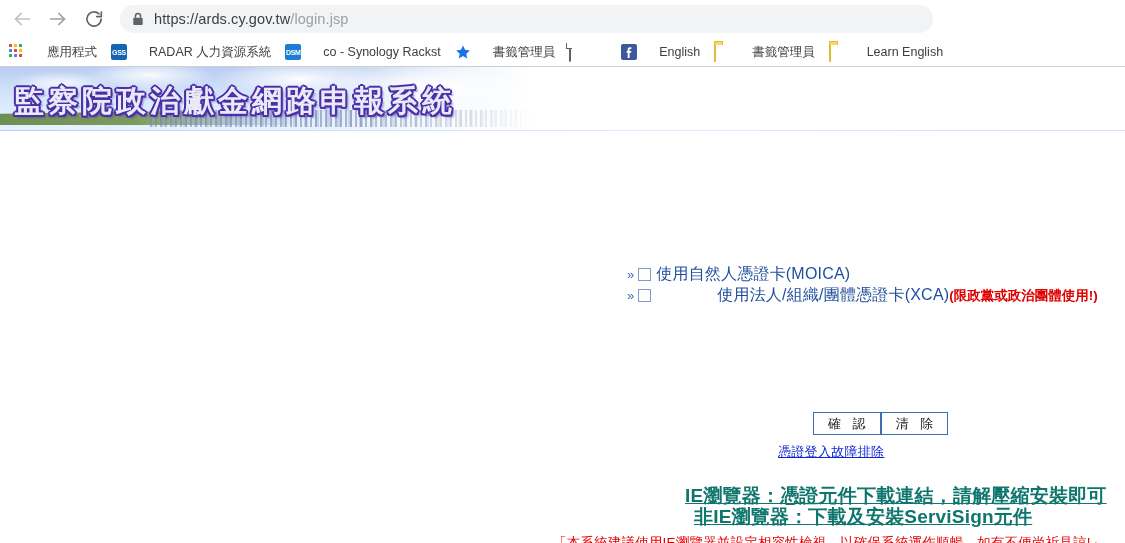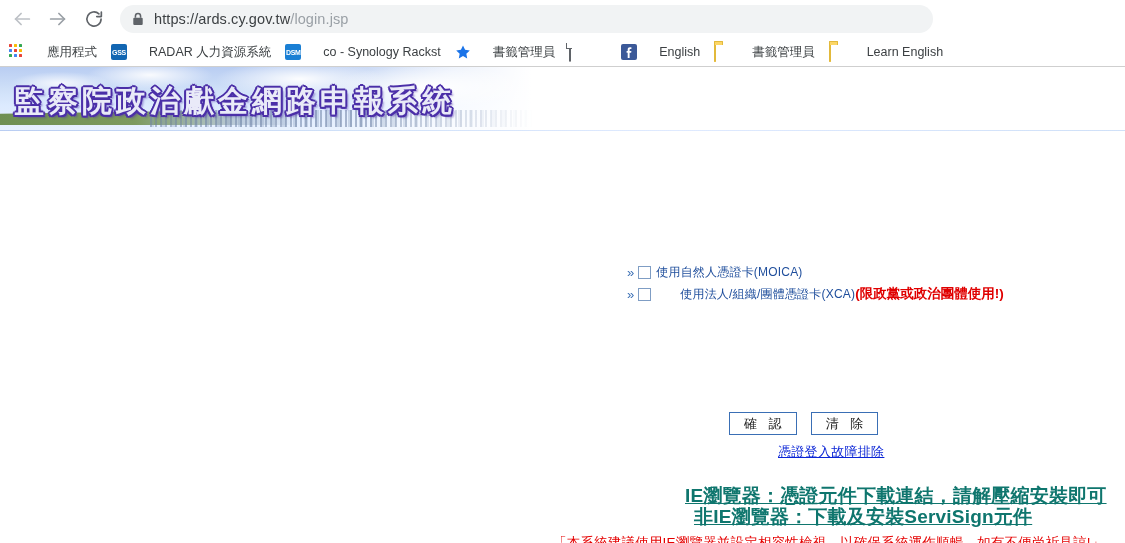--- a/index.html
+++ b/index.html
@@ -243,35 +243,34 @@
     appearance: none;
     width: 13px; height: 13px;
     border: 1.5px solid #7f9dc4;
     background: #ffffff;
     margin: 0 5px 0 0;
     cursor: pointer;
     flex: 0 0 auto;
   }
   .opt-label {
     color: #1f4e9c;
-    font-size: 12px;
+    font-size: 16px;
     letter-spacing: 0.2px;
   }
   .opt-label-red {
     color: #e00000;
     font-weight: bold;
     font-size: 13.5px;
   }
-  #opt-row-2 .opt-label-wrap { margin-left: 24px; }
+  #opt-row-2 .opt-label-wrap { margin-left: 61px; }
 
   #button-row {
     position: absolute;
-    left: 729px; top: 279px;
+    left: 813px; top: 279px;
     display: flex;
-    gap: 14px;
   }
   .form-btn {
     background: #ffffff;
     border: 1px solid #3a6fb5;
     color: #1a1a1a;
     font-size: 13px;
     font-family: "Liberation Sans", sans-serif;
     padding: 3px 10px;
     letter-spacing: 4px;
     text-indent: 4px;

